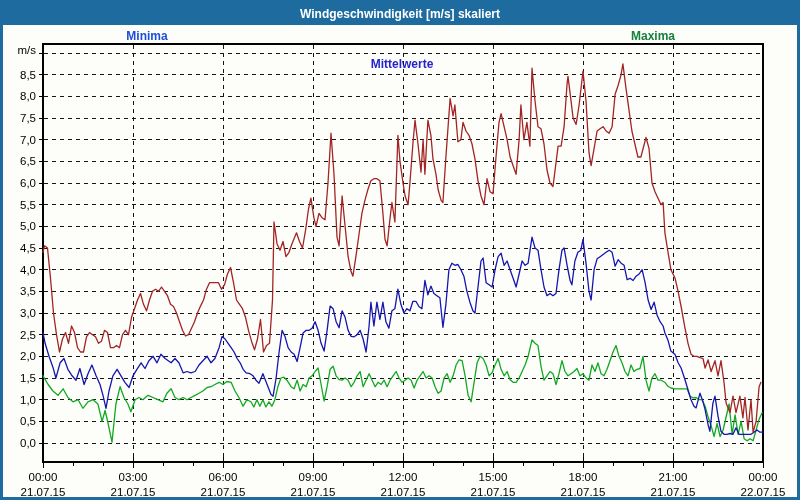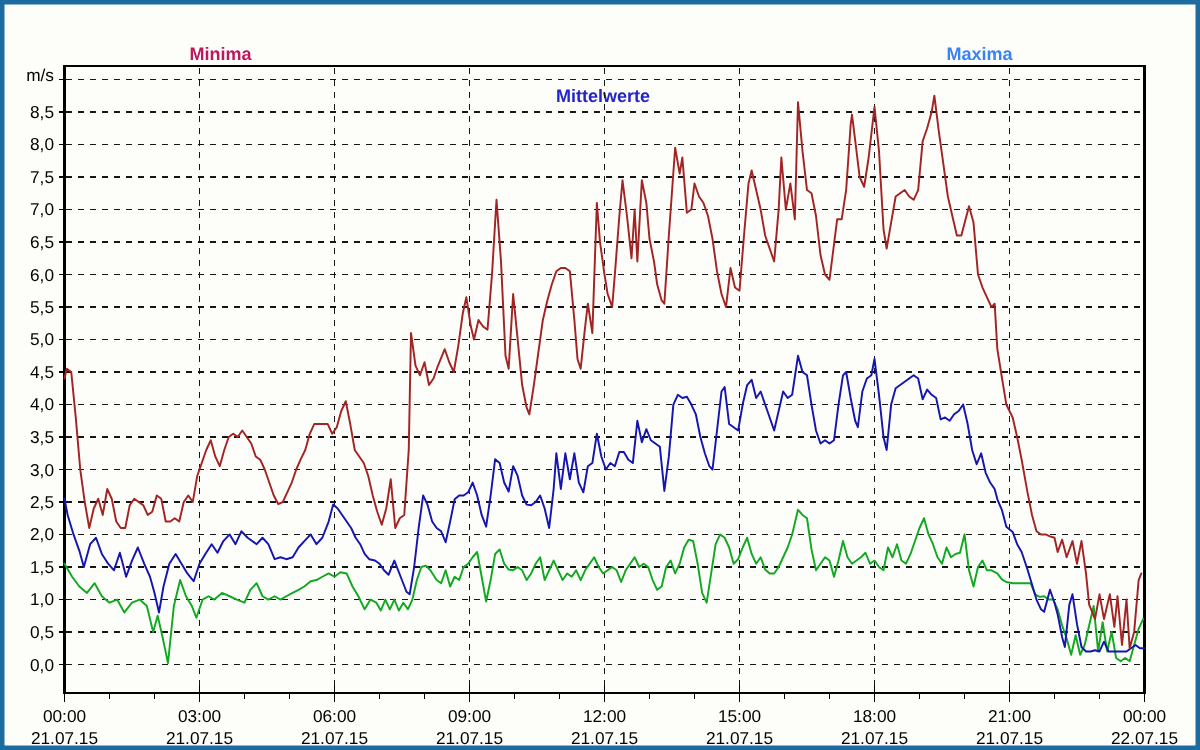--- a/index.html
+++ b/index.html
@@ -28,25 +28,28 @@
     font-size:12px;
     font-weight:bold;
     white-space:nowrap;
   }
   #chart-svg{position:absolute;left:0;top:0;}
 </style>
 </head>
 <body>
 
 <div class="window">
+  <div class="titlebar">
+    <span>Windgeschwindigkeit [m/s] skaliert</span>
+  </div>
 
   <div>
-    <span class="legend-item" style="color: #be185d; left: 144px;">Minima</span>
+    <span class="legend-item" style="color: #1d4ed8; left: 144px;">Minima</span>
     <span class="legend-item" style="color: rgb(36, 36, 204); left: 399px; margin-top: 28px;">Mittelwerte</span>
-    <span class="legend-item" style="color: #3b82f6; left: 650px;">Maxima</span>
+    <span class="legend-item" style="color: #15803d; left: 650px;">Maxima</span>
   </div>
 
   <svg id="chart-svg" width="800" height="500">
       <line x1="41" y1="440" x2="759" y2="440" stroke="#151515" stroke-width="1" stroke-dasharray="4,4" shape-rendering="crispEdges"></line>
       <line x1="36" y1="440" x2="40" y2="440" stroke="#000000" stroke-width="1" shape-rendering="crispEdges"></line>
       <line x1="41" y1="418.3335" x2="759" y2="418.3335" stroke="#151515" stroke-width="1" stroke-dasharray="4,4" shape-rendering="crispEdges"></line>
       <line x1="36" y1="418.3335" x2="40" y2="418.3335" stroke="#000000" stroke-width="1" shape-rendering="crispEdges"></line>
       <line x1="41" y1="396.66700000000003" x2="759" y2="396.66700000000003" stroke="#151515" stroke-width="1" stroke-dasharray="4,4" shape-rendering="crispEdges"></line>
       <line x1="36" y1="396.66700000000003" x2="40" y2="396.66700000000003" stroke="#000000" stroke-width="1" shape-rendering="crispEdges"></line>
       <line x1="41" y1="375.0005" x2="759" y2="375.0005" stroke="#151515" stroke-width="1" stroke-dasharray="4,4" shape-rendering="crispEdges"></line>

